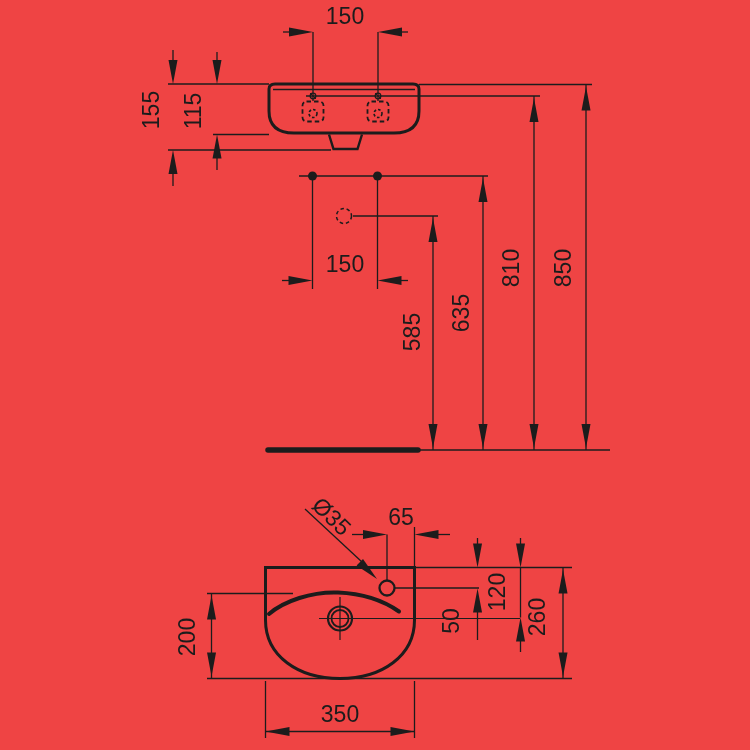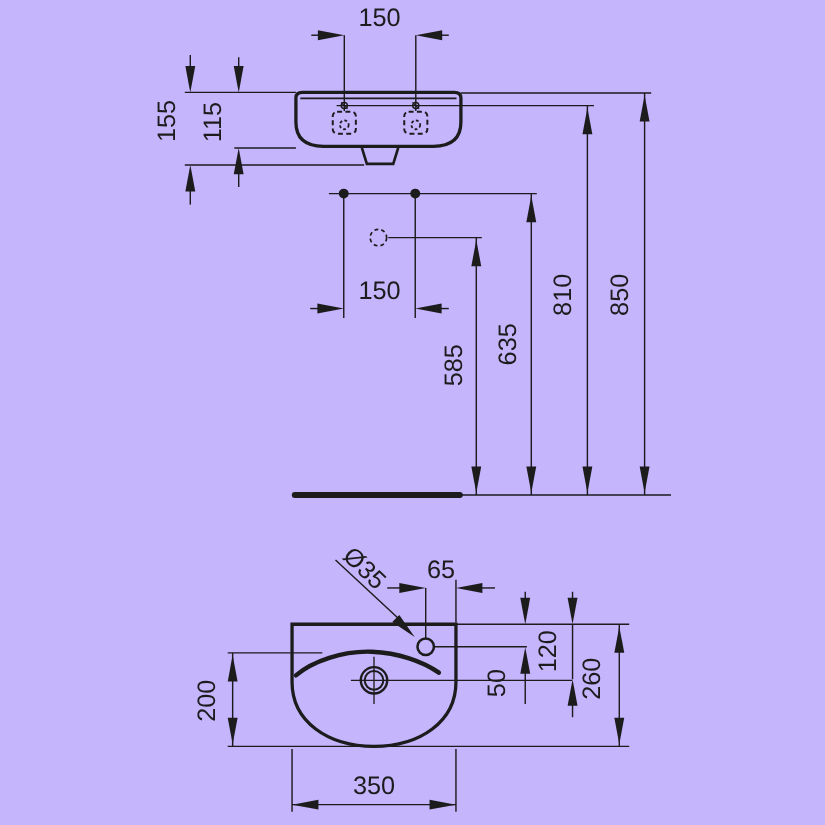--- a/index.html
+++ b/index.html
@@ -1,16 +1,16 @@
 <!DOCTYPE html>
 <html><head>
 <meta charset="utf-8">
 <style>
   html,body{margin:0;padding:0;background:#fff;}
-  .canvas{position:relative;width:750px;height:750px;background:#c4b5fd;overflow:hidden;
+  .canvas{position:relative;width:750px;height:750px;background:#ef4444;overflow:hidden;
           font-family:"Liberation Sans", sans-serif;}
   svg{position:absolute;left:0;top:0;}
   text{fill:#1c1c1c;font-family:"Liberation Sans",sans-serif;font-size:23px;}
   .thin{stroke:#1c1c1c;stroke-width:1.3;fill:none;}
   .outline{stroke:#1c1c1c;stroke-width:3;fill:none;}
   .mid{stroke:#1c1c1c;stroke-width:2.4;fill:none;}
   .arr{fill:#1c1c1c;stroke:none;}
 </style>
 </head>
 <body>

